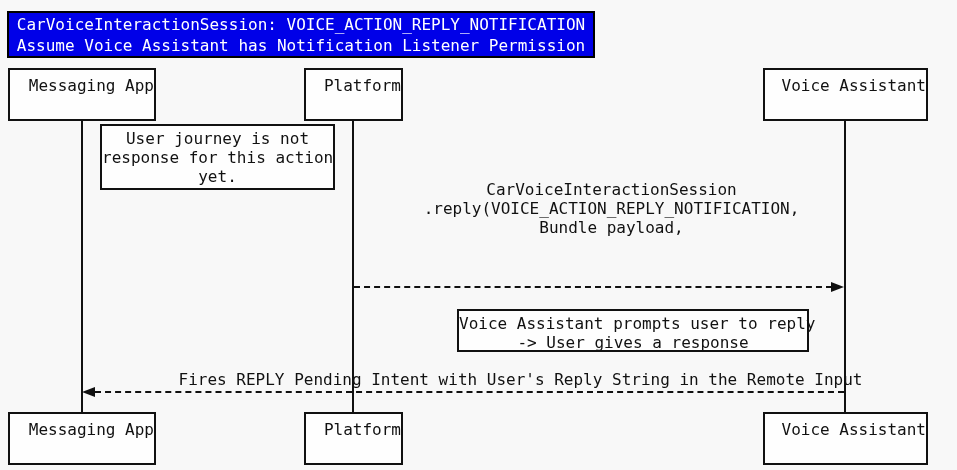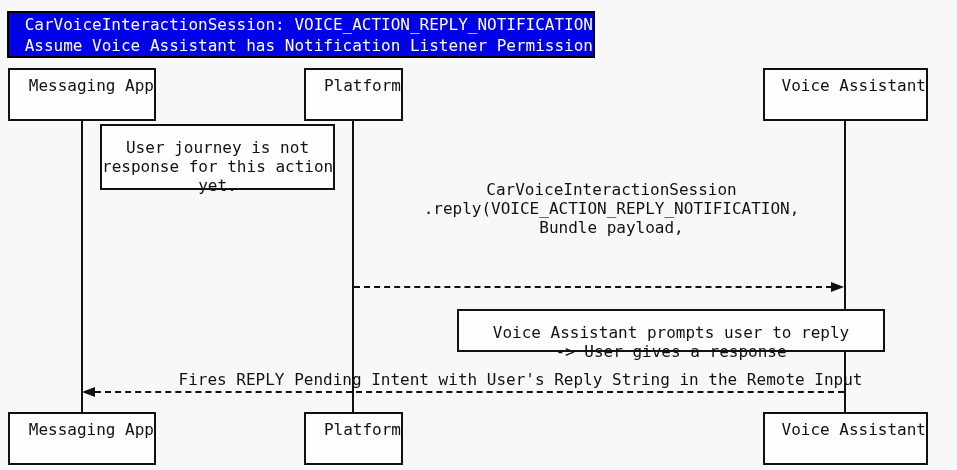--- a/index.html
+++ b/index.html
@@ -21,21 +21,21 @@
     color: var(--line);
     overflow: hidden;
   }
   .title-box {
     position: absolute;
     left: 7px; top: 11px;
     width: 588px; height: 47px;
     background: var(--title-bg);
     border: 2px solid #000000;
     color: var(--title-text);
-    text-align: right;
+    text-align: center;
     line-height: 21px;
     padding-top: 1px;
     white-space: nowrap;
   }
   .lifeline {
     position: absolute;
     top: 104px;
     width: 2px;
     height: 309px;
     background: var(--line);
@@ -48,21 +48,21 @@
     text-align: right;
     line-height: 32px;
     white-space: nowrap;
   }
   .note-box {
     position: absolute;
     background: var(--box-bg);
     border: 2px solid var(--line);
     text-align: center;
     line-height: 19px;
-    padding-top: 12px;
+    padding-top: 3px;
     white-space: nowrap;
   }
   .msg-text {
     position: absolute;
     text-align: center;
     line-height: 19px;
     white-space: nowrap;
   }
   .dash-line {
     position: absolute;
@@ -109,21 +109,21 @@
   </div>
 
   <div class="msg-text" style="left:353px; top:180px; width:492px;padding-left:25px;">
     <div>CarVoiceInteractionSession</div>
     <div>.reply(VOICE_ACTION_REPLY_NOTIFICATION,</div>
     <div>Bundle payload,</div>
   </div>
   <div class="dash-line" style="left:354px; top:286px; width:478px;"></div>
   <div class="arrowhead-right" style="left:831px; top:282px;"></div>
 
-  <div class="note-box" style="left:457px; top:309px; width:428px; height:43px;">
+  <div class="note-box" style="left:457px; top:309px; width:352px; height:43px;">
     <div>Voice Assistant prompts user to reply</div>
     <div>-&gt; User gives a response</div>
   </div>
 
   <div class="msg-text" style="left:82px; top:370px; width:877px;">
     <div>Fires REPLY Pending Intent with User's Reply String in the Remote Input</div>
   </div>
   <div class="dash-line" style="left:95px; top:391px; width:749px;"></div>
   <div class="arrowhead-left" style="left:82px; top:387px;"></div>
 

